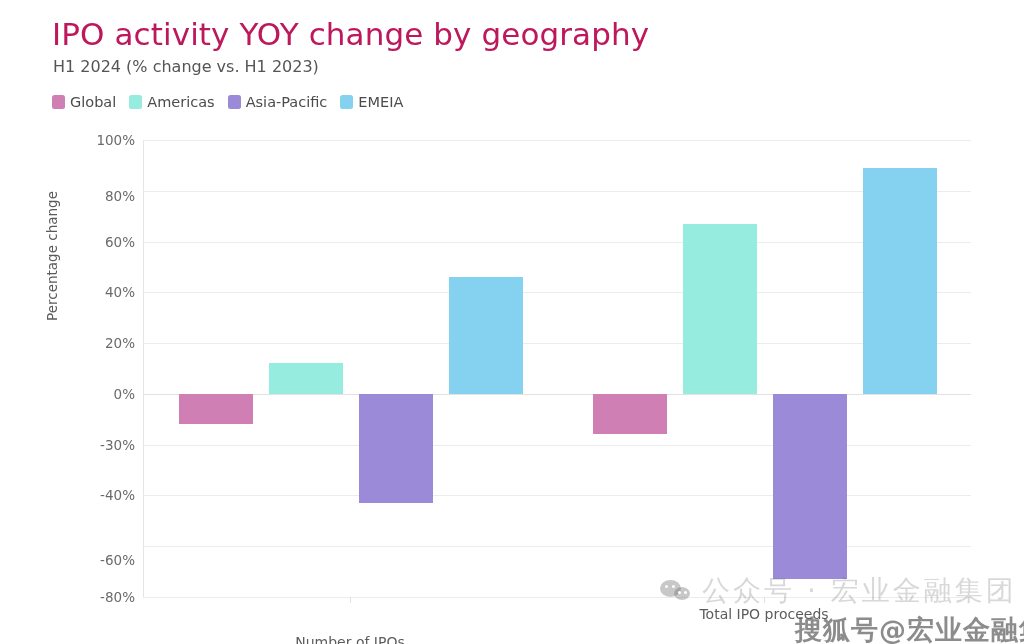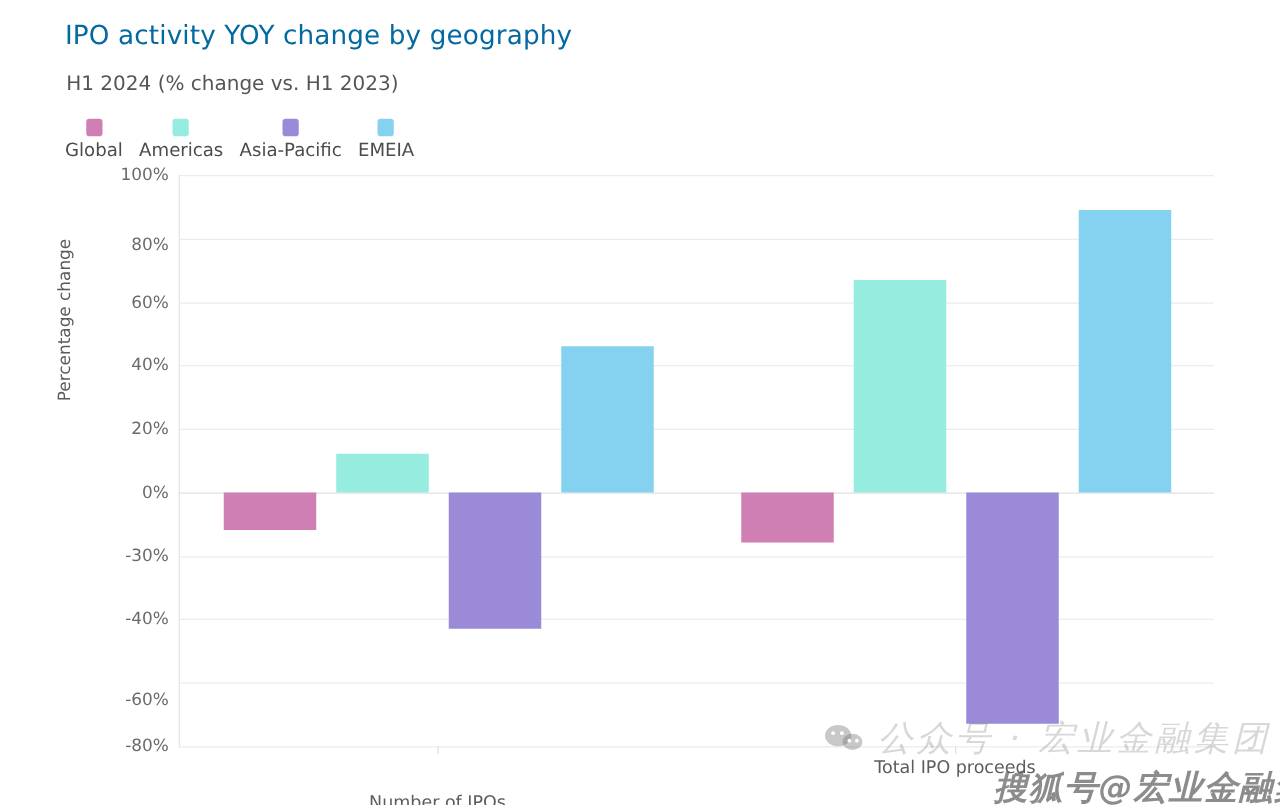--- a/index.html
+++ b/index.html
@@ -15,23 +15,23 @@
     font-family: "DejaVu Sans", sans-serif;
     color: #4a4a4a;
     -webkit-font-smoothing: antialiased;
   }
 
   
   #chart-title {
     position: absolute;
     left: 52px;
     top: 16px;
-    font-size: 21px;
+    font-size: 31px;
     font-weight: 400;
-    color: #0369a1;
+    color: #be185d;
     letter-spacing: 0.1px;
     white-space: nowrap;
   }
   #chart-subtitle {
     position: absolute;
     left: 53px;
     top: 57px;
     font-size: 16px;
     font-weight: 400;
     color: #555555;
@@ -45,21 +45,20 @@
     top: 95px;
     display: flex;
     align-items: center;
     gap: 13px;
     white-space: nowrap;
   }
   .legend-item {
     display: flex;
     align-items: center;
     gap: 5px;
-    flex-direction: column;
   }
   .legend-swatch {
     width: 13px;
     height: 14px;
     border-radius: 2.5px;
     display: inline-block;
     flex: 0 0 auto;
   }
   .legend-label {
     font-size: 14.5px;
@@ -149,21 +148,20 @@
     height: 6px;
     background: #e0e0e0;
   }
 
   
   .watermark {
     position: absolute;
     pointer-events: none;
     white-space: nowrap;
     font-family: "DejaVu Sans", sans-serif;
-    font-style: italic;
   }
   #watermark-wechat {
     left: 660px;
     top: 572px;
     font-size: 28px;
     color: rgba(125, 125, 125, 0.30);
     letter-spacing: 3px;
     display: flex;
     align-items: center;
     gap: 8px;

